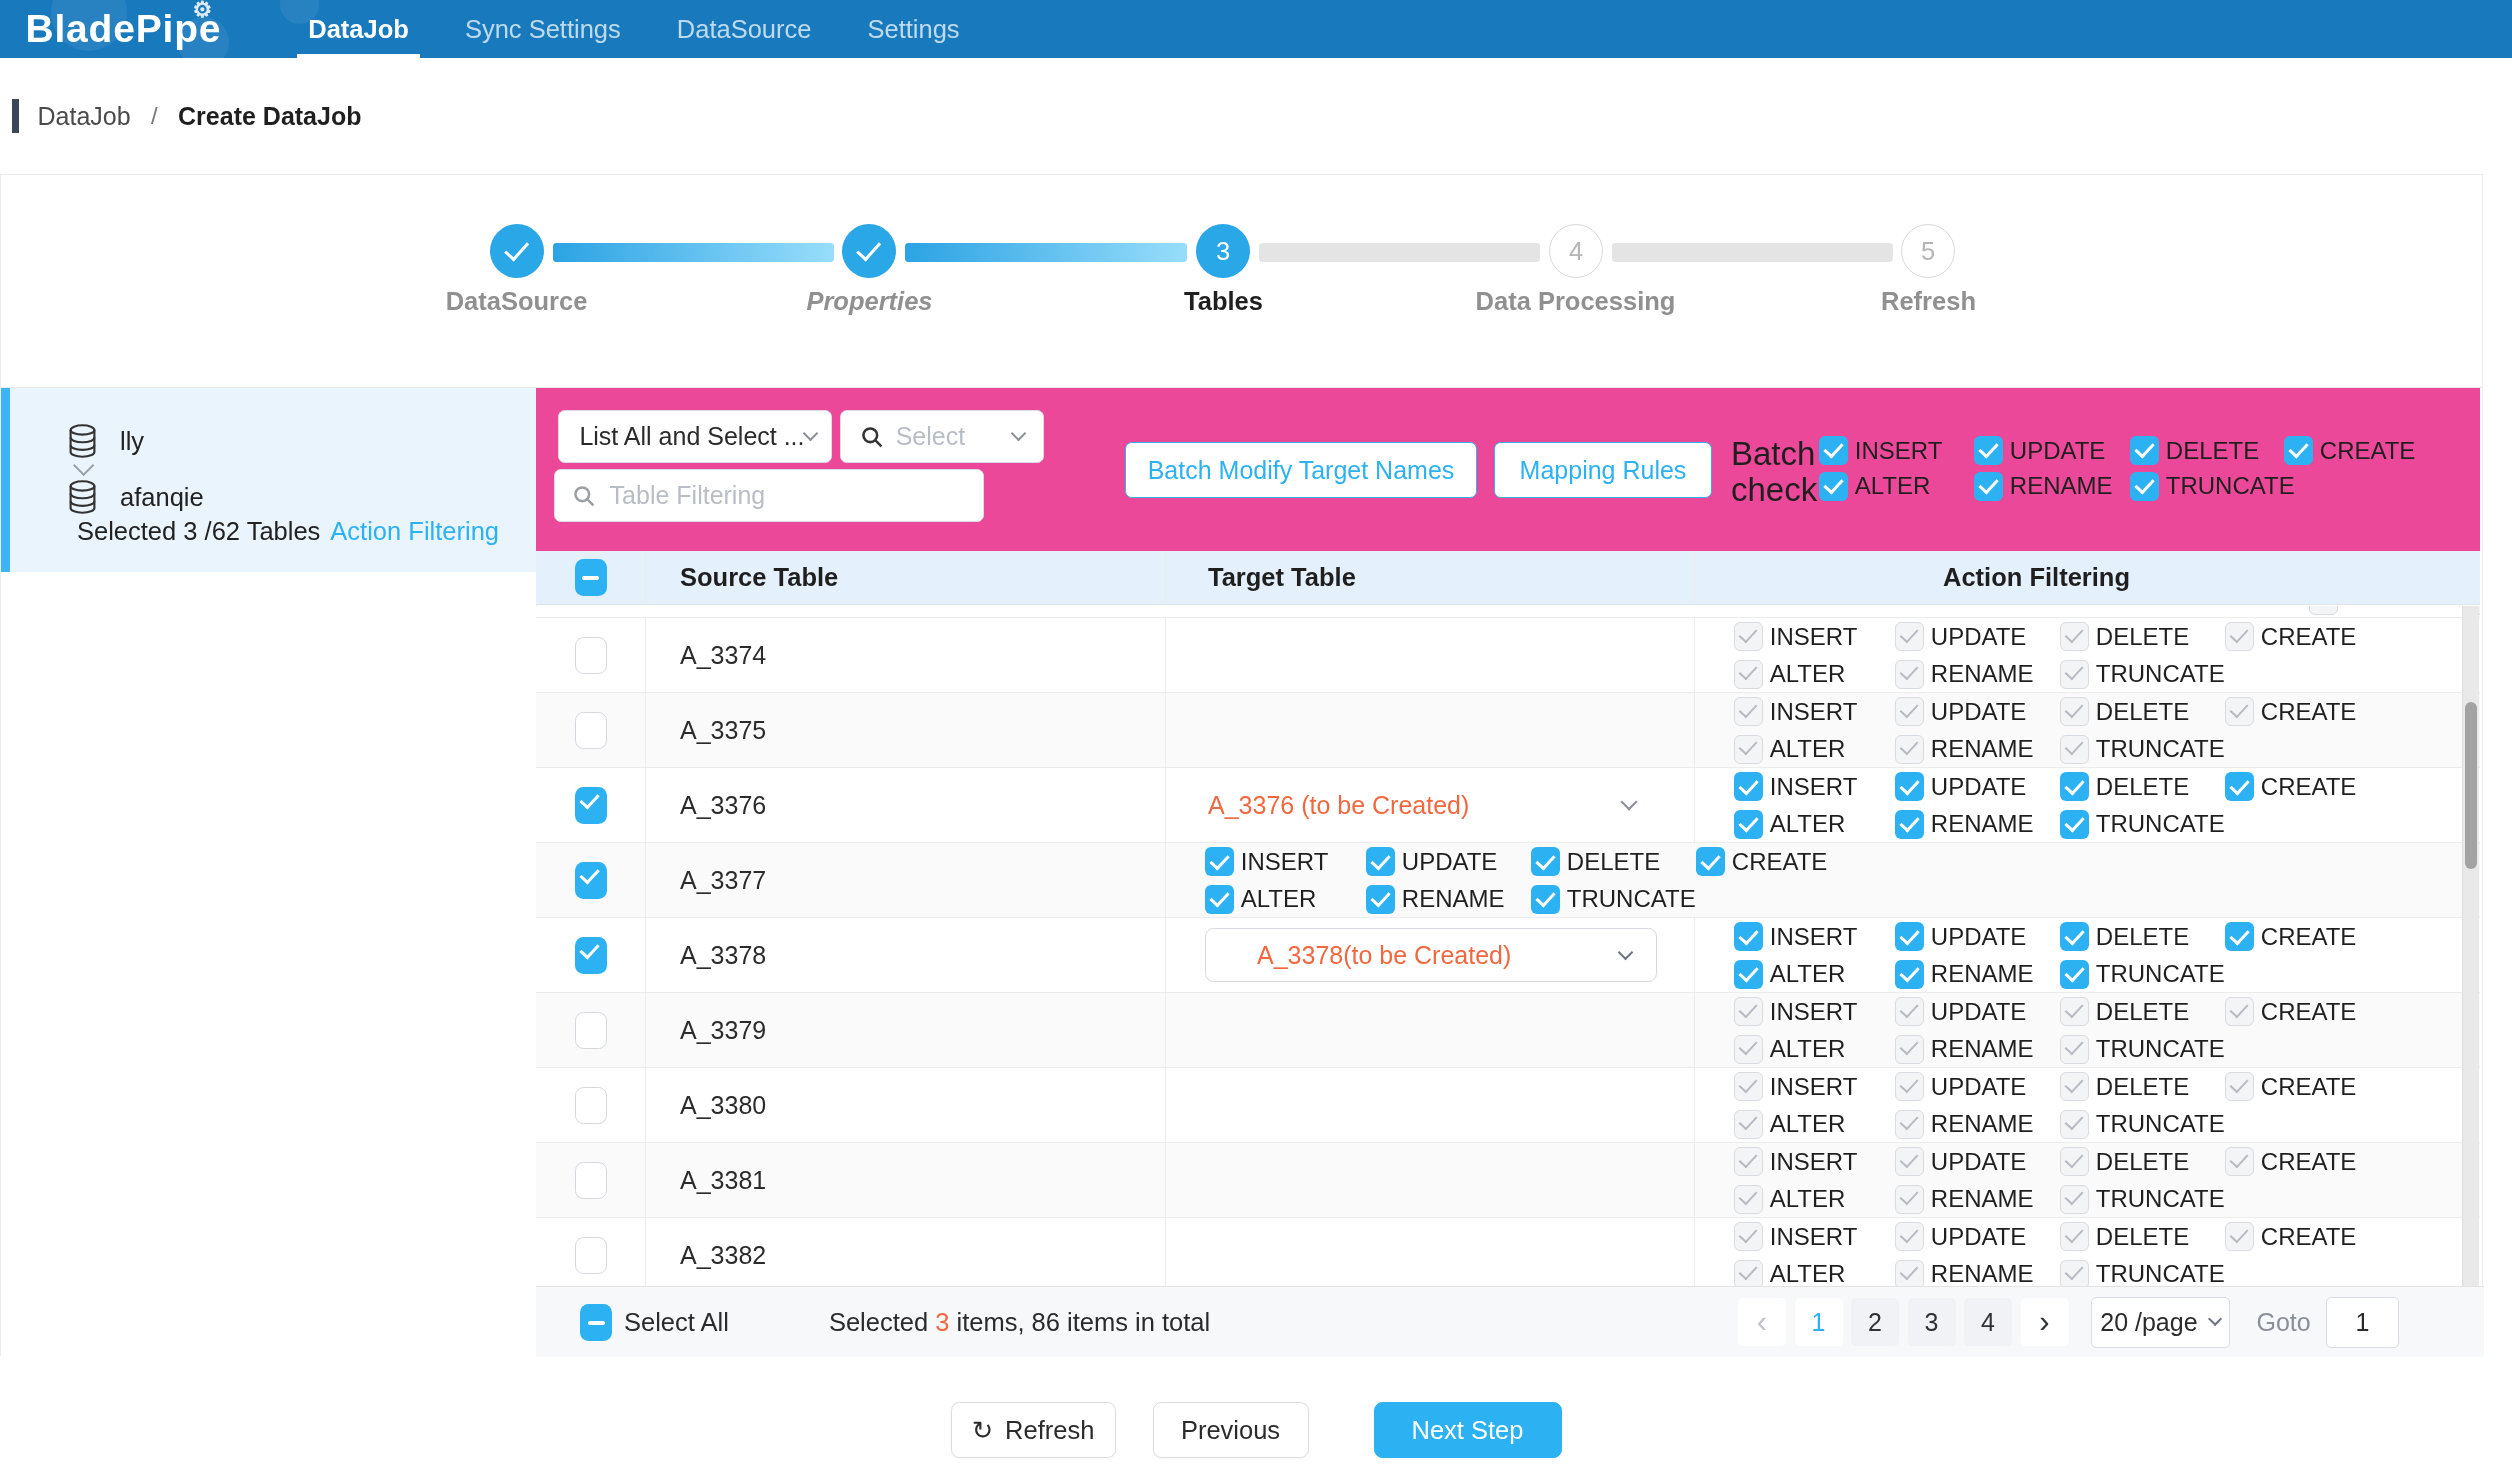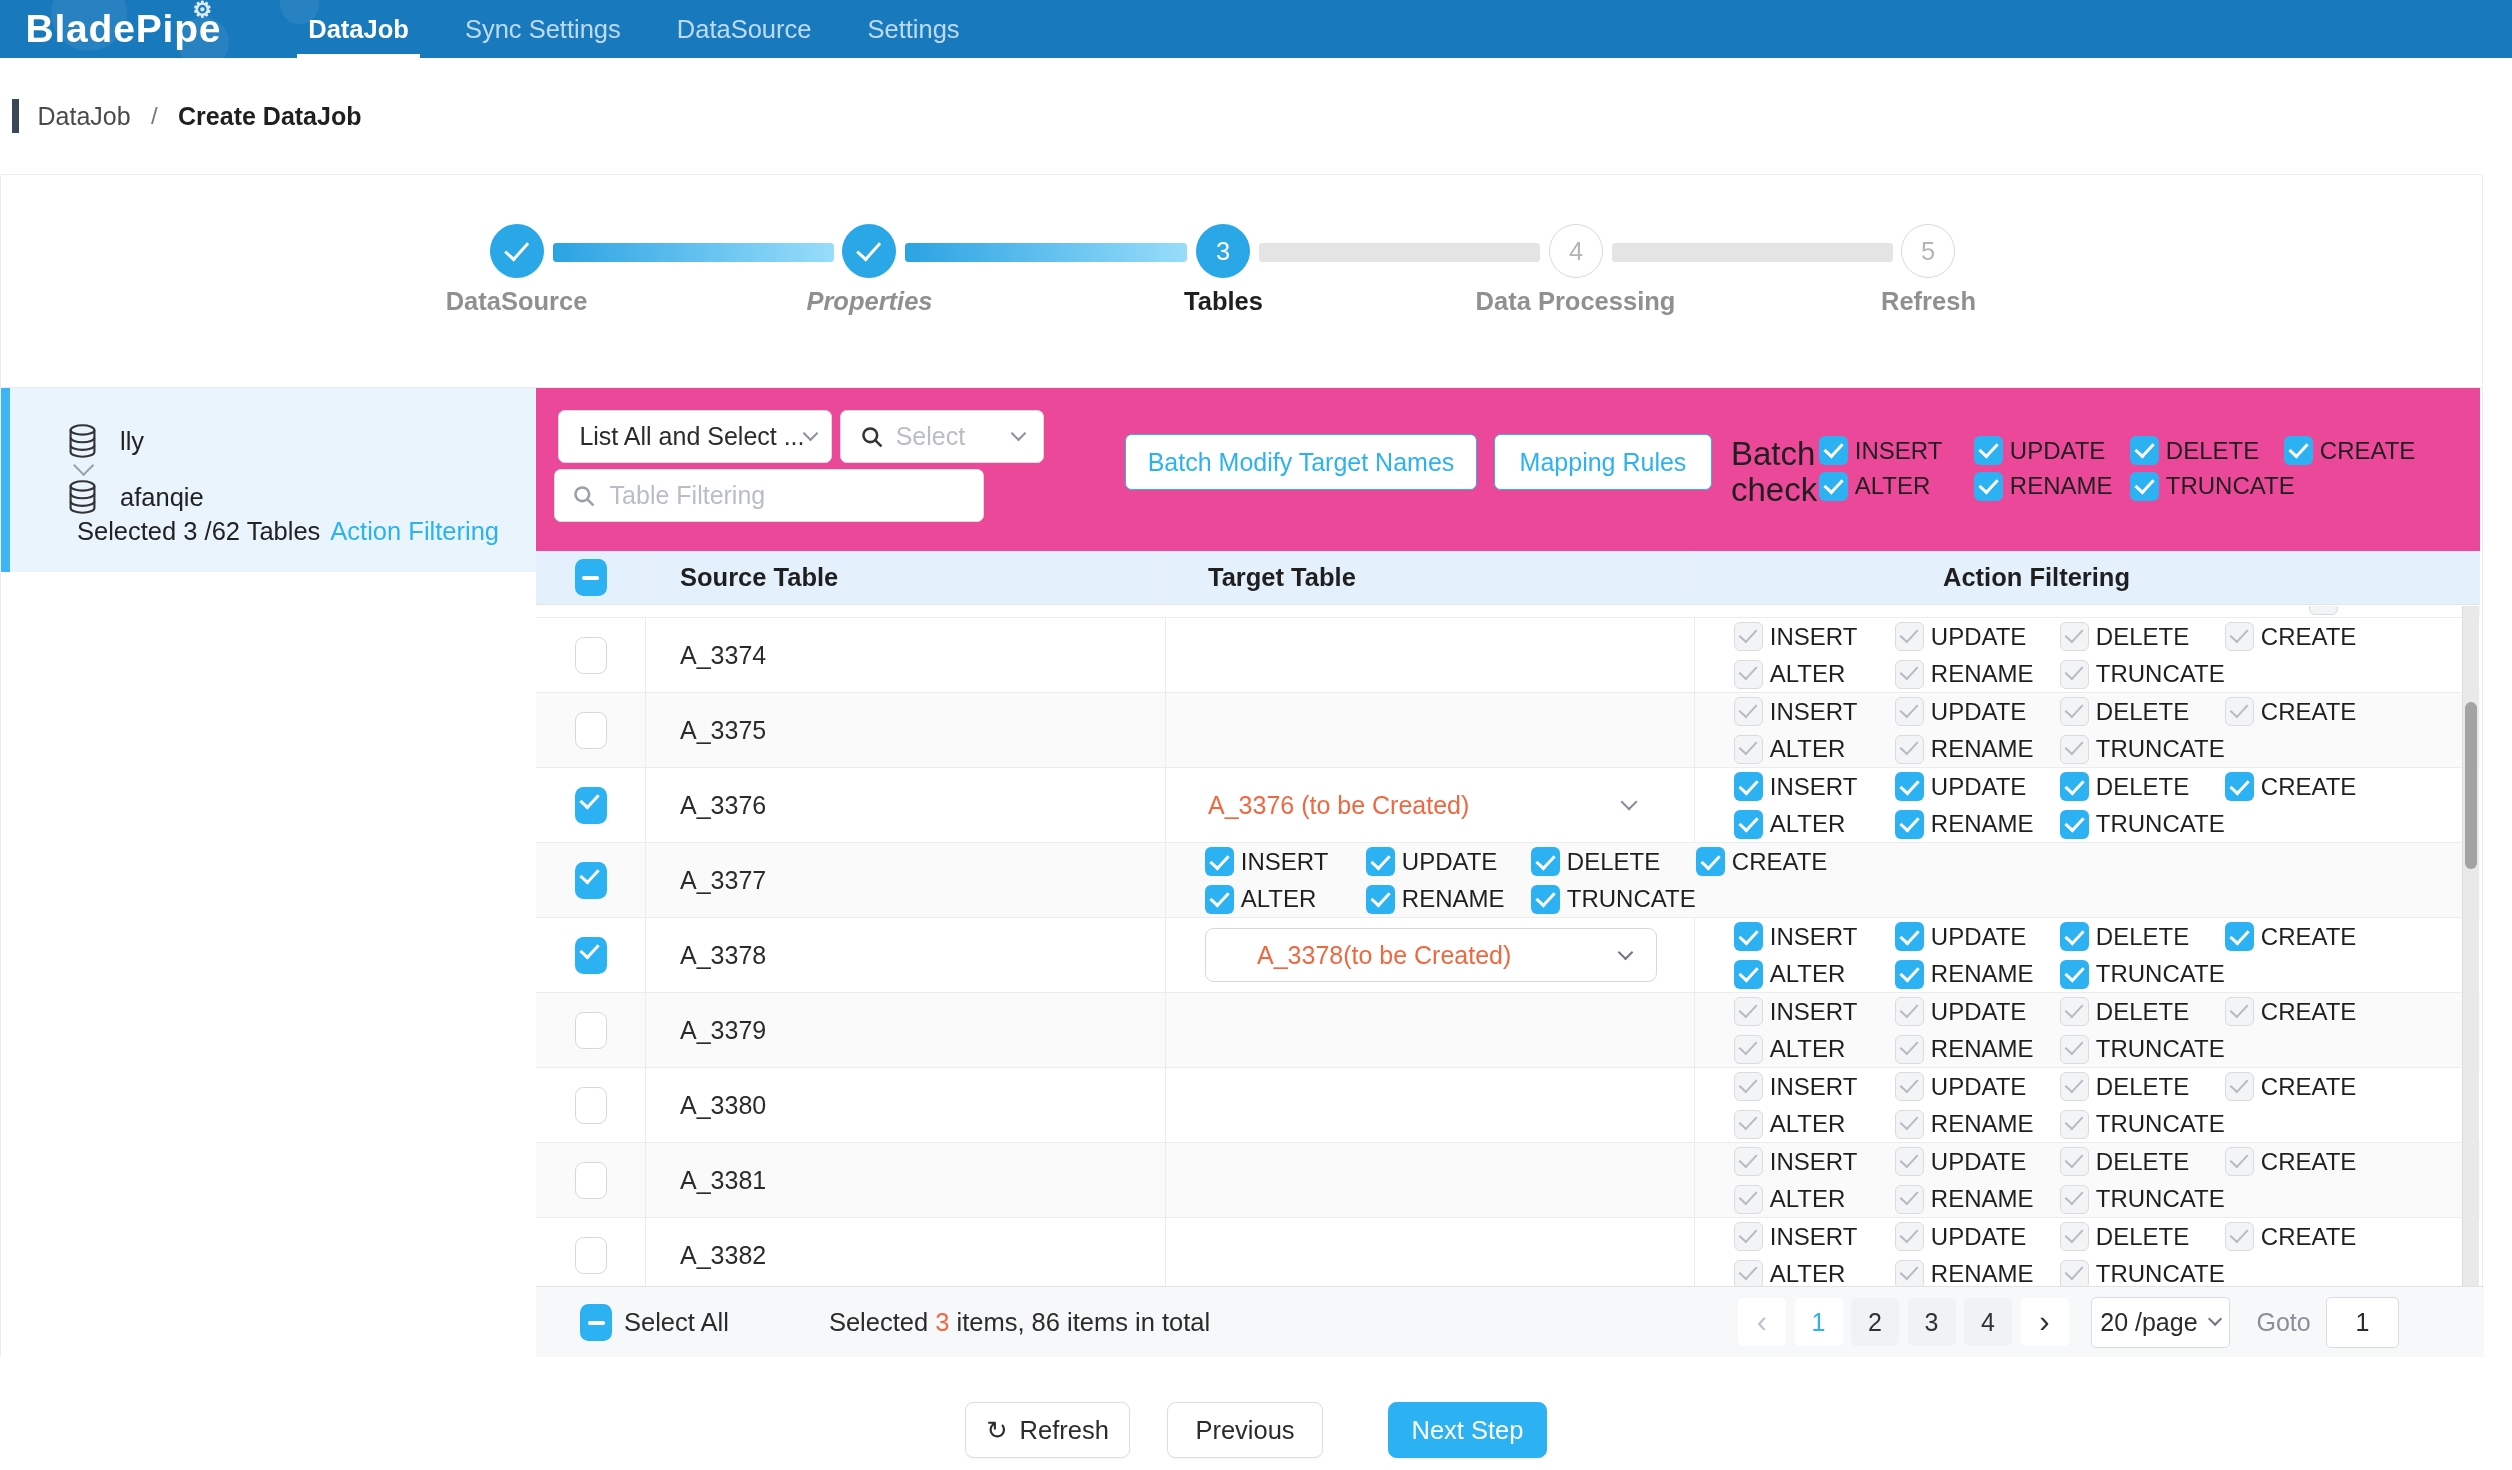--- a/index.html
+++ b/index.html
@@ -84,21 +84,21 @@
   .sel-list .txt{font-size:25px;color:#2b2b2b;white-space:nowrap}
   .sel-select{left:304px;top:22px;width:204px;padding:0 18.7px}
   .sel-select .ph{color:#b8bdc6;font-size:25px;margin-left:12px;flex:1}
   .sel .dn{width:11px;height:11px;border-right:2.5px solid #8a8f99;border-bottom:2.5px solid #8a8f99;
     transform:rotate(45deg);margin-top:-5.1px;flex:none}
   .filter-input{position:absolute;left:18px;top:81px;width:430px;height:53px;border:0.8px solid #d9dce3;
     border-radius:6.8px;background:#fff;display:flex;align-items:center;padding:0 17px}
   .filter-input input{border:none;outline:none;font-size:25px;flex:1;margin-left:13.6px;
     font-family:"Liberation Sans",sans-serif;color:#2b2b2b}
   .filter-input input::placeholder{color:#b8bdc6}
-  .btn-outline{position:absolute;top:46px;height:56px;border:1.7px solid var(--accent);border-radius:6.8px;
+  .btn-outline{position:absolute;top:54px;height:56px;border:1.7px solid var(--accent);border-radius:6.8px;
     background:#fff;color:var(--accent);font-size:25px;display:flex;align-items:center;justify-content:center;
     cursor:pointer}
   .btn-batchmod{left:589px;width:352px}
   .btn-mapping{left:958px;width:218px}
   .batch-label{position:absolute;left:1195px;top:48px;font-size:33px;color:var(--text_dark);line-height:36px}
   .batch-grid{position:absolute;left:1283px;top:48px;display:grid;grid-template-columns:155px 156px 154px auto;
     grid-auto-rows:29px;row-gap:6.8px}
   .achk{display:flex;align-items:center;font-size:24px;color:var(--text_dark)}
   .achk .cb{margin-right:6.8px}
 
@@ -170,21 +170,21 @@
     text-align:center;font-size:25px;font-family:"Liberation Sans",sans-serif;color:#2b2b2b;outline:none}
 
   
   .bottom-actions{position:absolute;left:0;top:1402px;width:2512px;display:flex;justify-content:center}
   .b-btn{height:56px;border-radius:8.5px;border:0.8px solid #dcdcdc;background:#fff;display:flex;
     align-items:center;justify-content:center;font-size:25.5px;color:#2b2b2b;cursor:pointer;
     box-shadow:0 0.8px 1.7px rgba(0,0,0,.04)}
   .b-refresh{width:165px}
   .b-refresh .ricon{font-size:25.5px;margin-right:12px}
   .b-prev{width:156px;margin-left:37px}
-  .b-next{width:159px;margin-left:65px;background:var(--accent);border-color:var(--accent);color:#fff}
+  .b-next{width:188px;margin-left:65px;background:var(--accent);border-color:var(--accent);color:#fff}
   .search-ico{flex:none}
 </style>
 </head>
 <body>
 
 <div id="app">
 
   <header class="navbar">
     <span class="bubble" style="left:51px;top:-25.5px;width:76px;height:76px"></span>
     <span class="bubble" style="left:178px;top:17px;width:51px;height:51px"></span>

